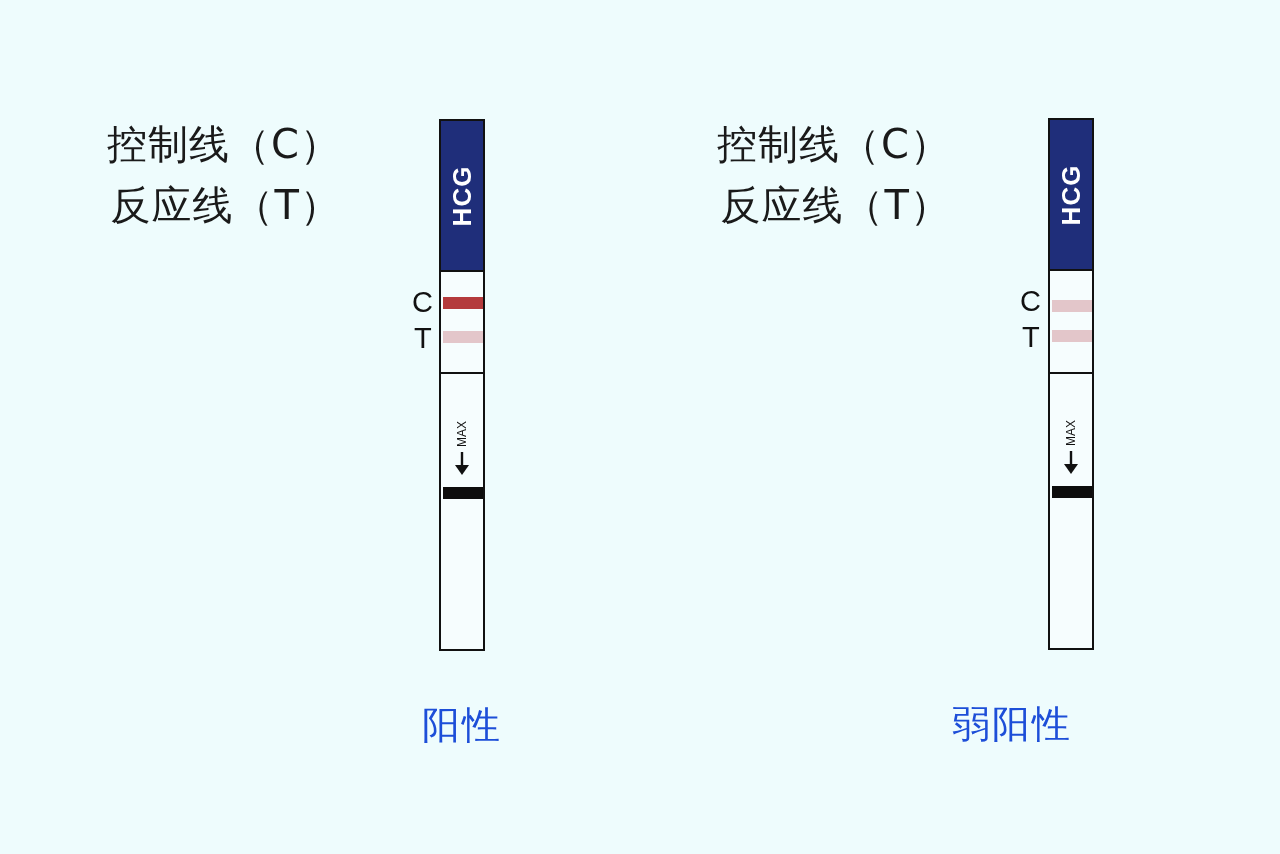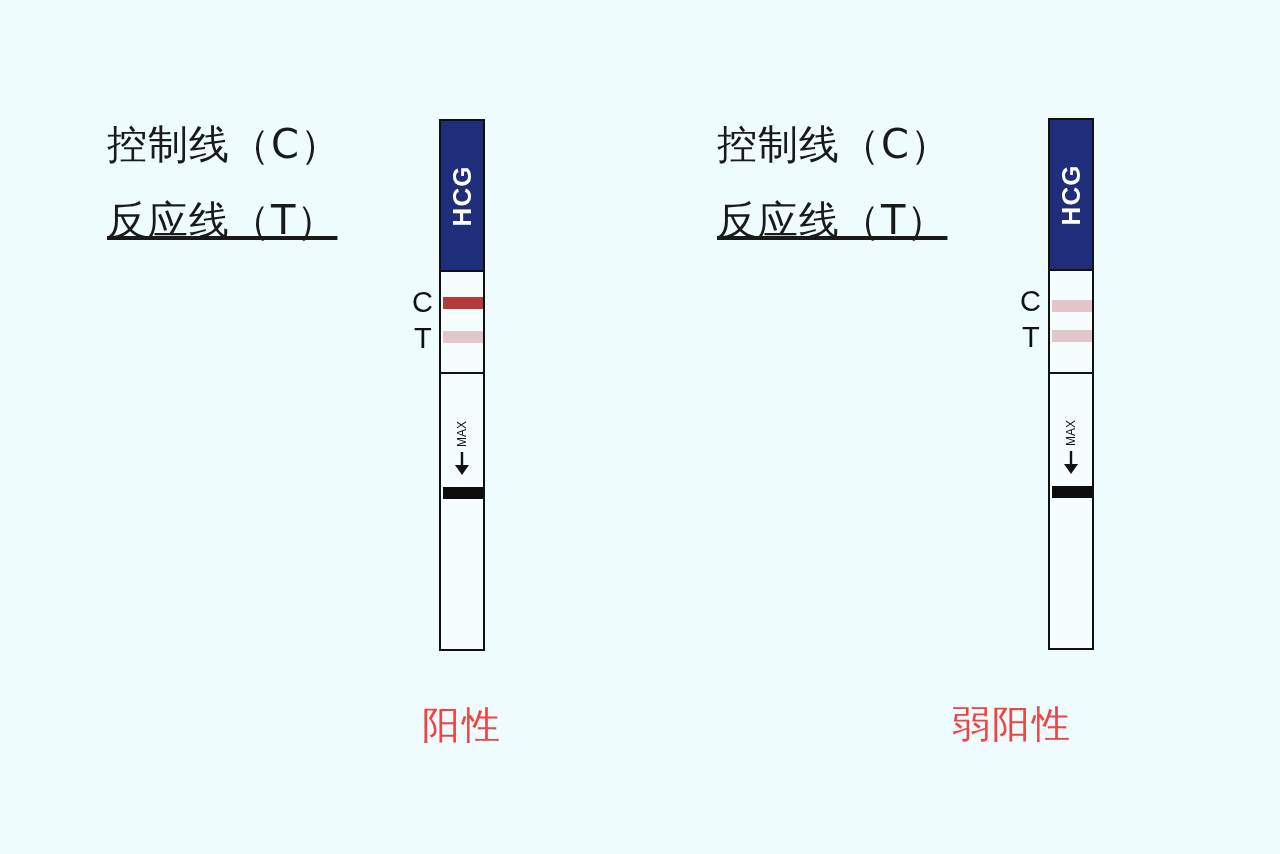--- a/index.html
+++ b/index.html
@@ -3,22 +3,22 @@
 <meta charset="utf-8">
 <style>
   html, body { margin:0; padding:0; }
   body {
     width:1280px; height:854px; position:relative; overflow:hidden;
     background:#eefcfd;
     font-family:"DejaVu Sans","Liberation Sans",sans-serif;
     color:#1a1a1a;
   }
   .legend { position:absolute; font-size:40px; line-height:40px; letter-spacing:1px; }
-  .legend .row { height:40px; white-space:nowrap; }
-  .legend .row + .row { margin-top:36px;text-decoration:underline; }
+  .legend .row { height:40px; white-space:nowrap;text-align:right; }
+  .legend .row + .row { margin-top:21px; }
 
   .strip {
     position:absolute; width:42px; border:2px solid #111; background:#f6fdfe;
     box-sizing:content-box;
   }
   .strip .cap {
     position:absolute; left:0; top:0; width:42px; height:149px; background:#1f2e7a;
     border-bottom:2px solid #111;
   }
   .strip .cap span {
@@ -29,21 +29,21 @@
   }
   .strip .divider { position:absolute; left:0; width:42px; height:2px; background:#111; }
   .strip .line { position:absolute; left:2px; width:40px; height:12px; }
   .strip .maxbar { position:absolute; left:2px; width:40px; height:12px; background:#0d0d0d; }
   .strip .maxlbl {
     position:absolute; left:50%; transform:translateX(-50%) rotate(-90deg);
     font-family:"Liberation Sans",sans-serif; font-size:12px; white-space:nowrap; color:#111;
   }
   .strip .arrow { position:absolute; left:50%; transform:translateX(-50%); }
   .ctlabel { position:absolute; font-family:"Liberation Sans",sans-serif; font-size:29px; color:#111; line-height:29px; }
-  .caption { position:absolute; font-size:38px; line-height:40px; color:#ef4444; white-space:nowrap; letter-spacing:2px; }
+  .caption { position:absolute; font-size:38px; line-height:40px; color:#1d4ed8; white-space:nowrap; letter-spacing:2px; }
 </style>
 </head>
 <body>
 
 <div class="legend" style="left:107px; top:124px;">
   <div class="row">控制线（C）</div>
   <div class="row">反应线（T）</div>
 </div>
 
 <div class="legend" style="left:717px; top:124px;">

